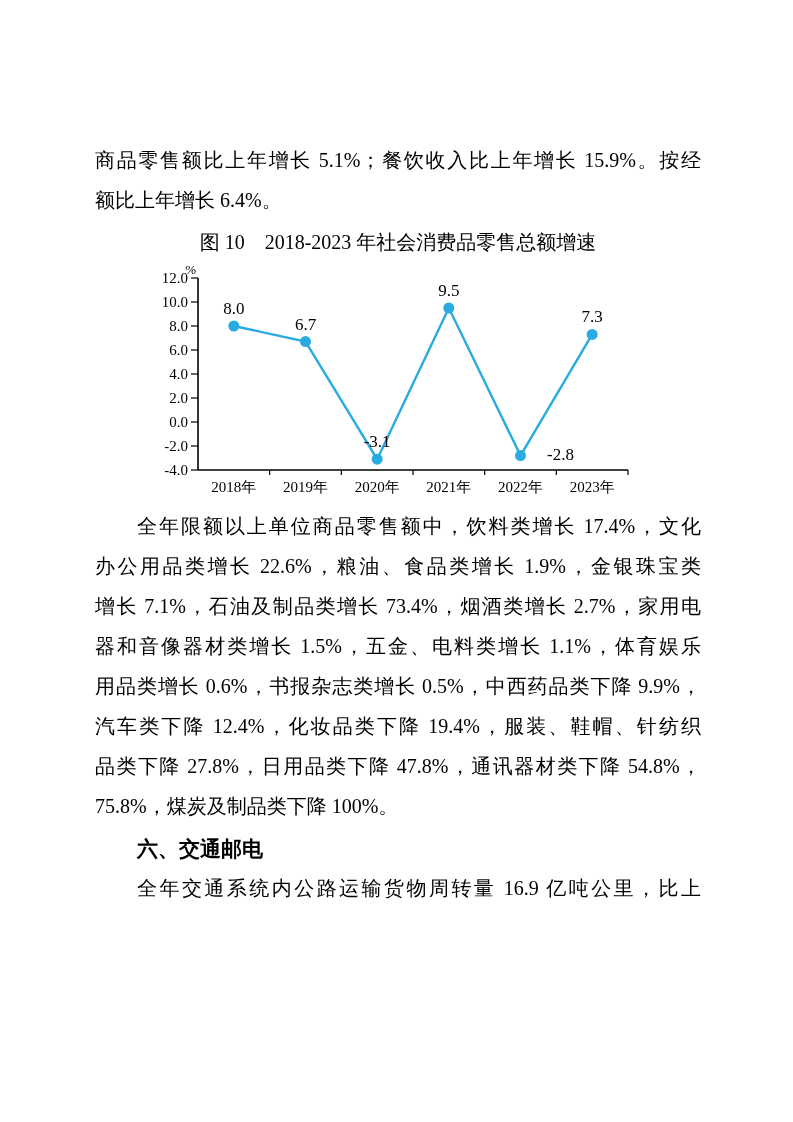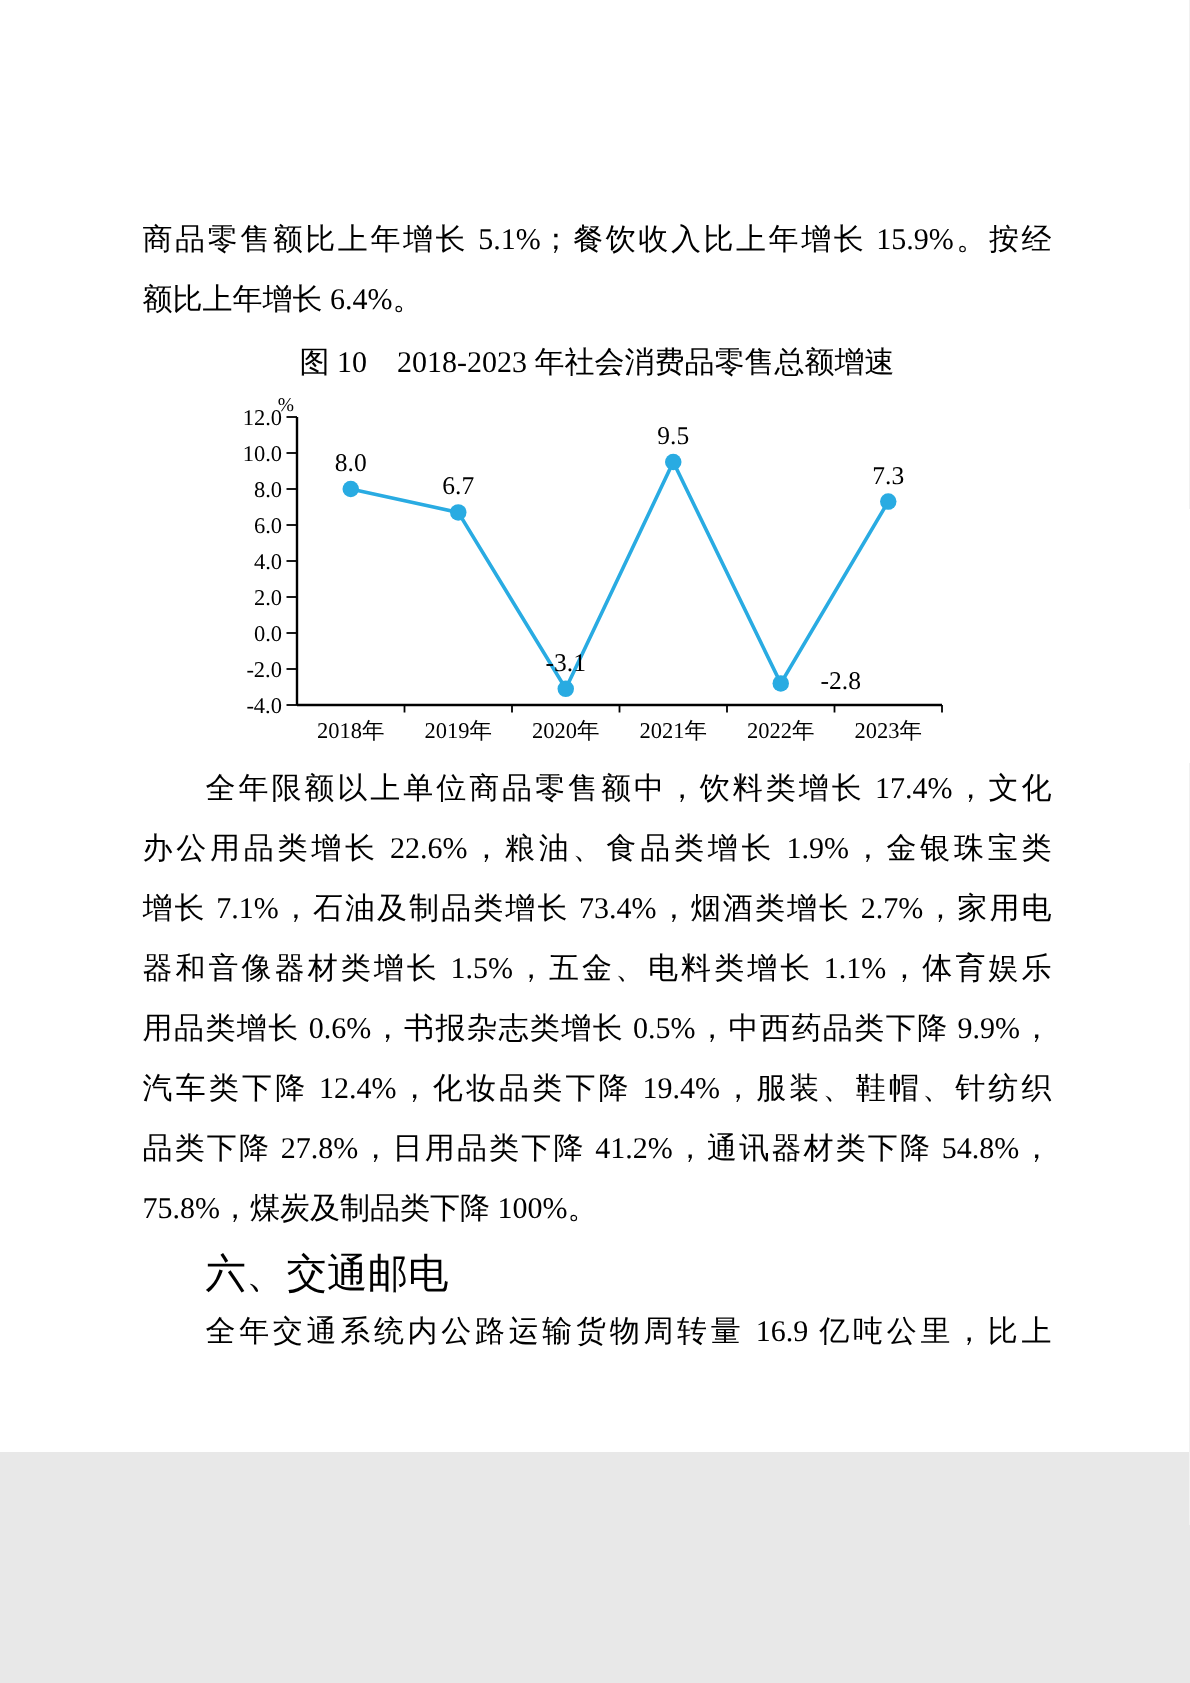--- a/index.html
+++ b/index.html
@@ -1,18 +1,18 @@
 <!DOCTYPE html>
 <html><head>
 <meta charset="utf-8">
 <style>
   html,body{margin:0;padding:0;background:#e8e8e8;}
   .page{
     position:relative;
-    width:793px;height:968px;
+    width:793px;height:1122px;
     margin:0 auto;
     background:#ffffff;
     font-family:"Liberation Serif","DejaVu Serif",serif;
     color:#000;
     overflow:hidden;
   }
   .content{
     position:absolute;
     left:95px;top:140px;width:606px;
   }
@@ -41,22 +41,22 @@
     height:240px;
     margin:0 0 6px 33px;
   }
   .chart svg{display:block;}
   .chart text{
     font-family:"Liberation Serif","DejaVu Serif",serif;
     fill:#000;
   }
   .section-heading{
     font-family:"Liberation Sans","DejaVu Sans",sans-serif;
-    font-weight:normal;
-    font-size:27px;
+    font-weight:bold;
+    font-size:21px;
     line-height:38px;
     height:38px;
     padding-left:42px;
     margin-top:4px;
   }
 </style>
 </head>
 <body>
 
 <div class="page">
@@ -120,21 +120,21 @@
         </svg>
     </div>
 
     <p class="para">
       <span class="line indent">全年限额以上单位商品零售额中，饮料类增长 17.4%，文化</span>
       <span class="line">办公用品类增长 22.6%，粮油、食品类增长 1.9%，金银珠宝类</span>
       <span class="line">增长 7.1%，石油及制品类增长 73.4%，烟酒类增长 2.7%，家用电</span>
       <span class="line">器和音像器材类增长 1.5%，五金、电料类增长 1.1%，体育娱乐</span>
       <span class="line">用品类增长 0.6%，书报杂志类增长 0.5%，中西药品类下降 9.9%，</span>
       <span class="line">汽车类下降 12.4%，化妆品类下降 19.4%，服装、鞋帽、针纺织</span>
-      <span class="line">品类下降 27.8%，日用品类下降 41.2%，通讯器材类下降 54.8%，</span>
+      <span class="line">品类下降 27.8%，日用品类下降 47.8%，通讯器材类下降 54.8%，</span>
       <span class="line last">75.8%，煤炭及制品类下降 100%。</span>
     </p>
 
     <div class="section-heading">六、交通邮电</div>
 
     <p class="para">
       <span class="line indent">全年交通系统内公路运输货物周转量 16.9 亿吨公里，比上</span>
     </p>
 
   </div>

